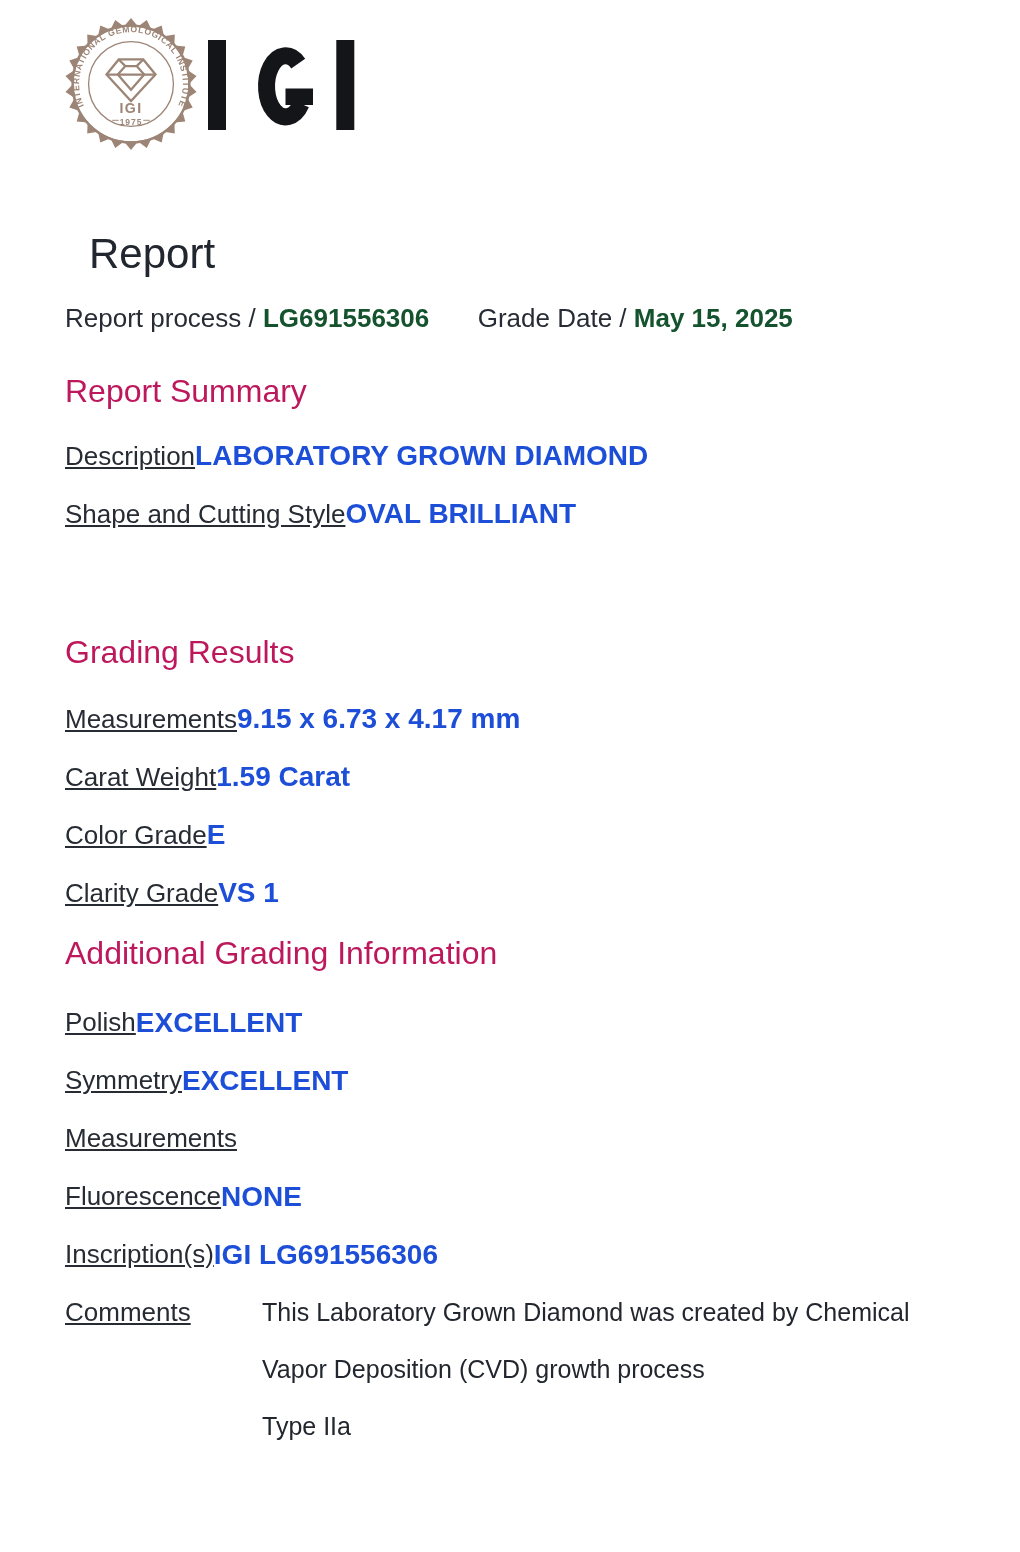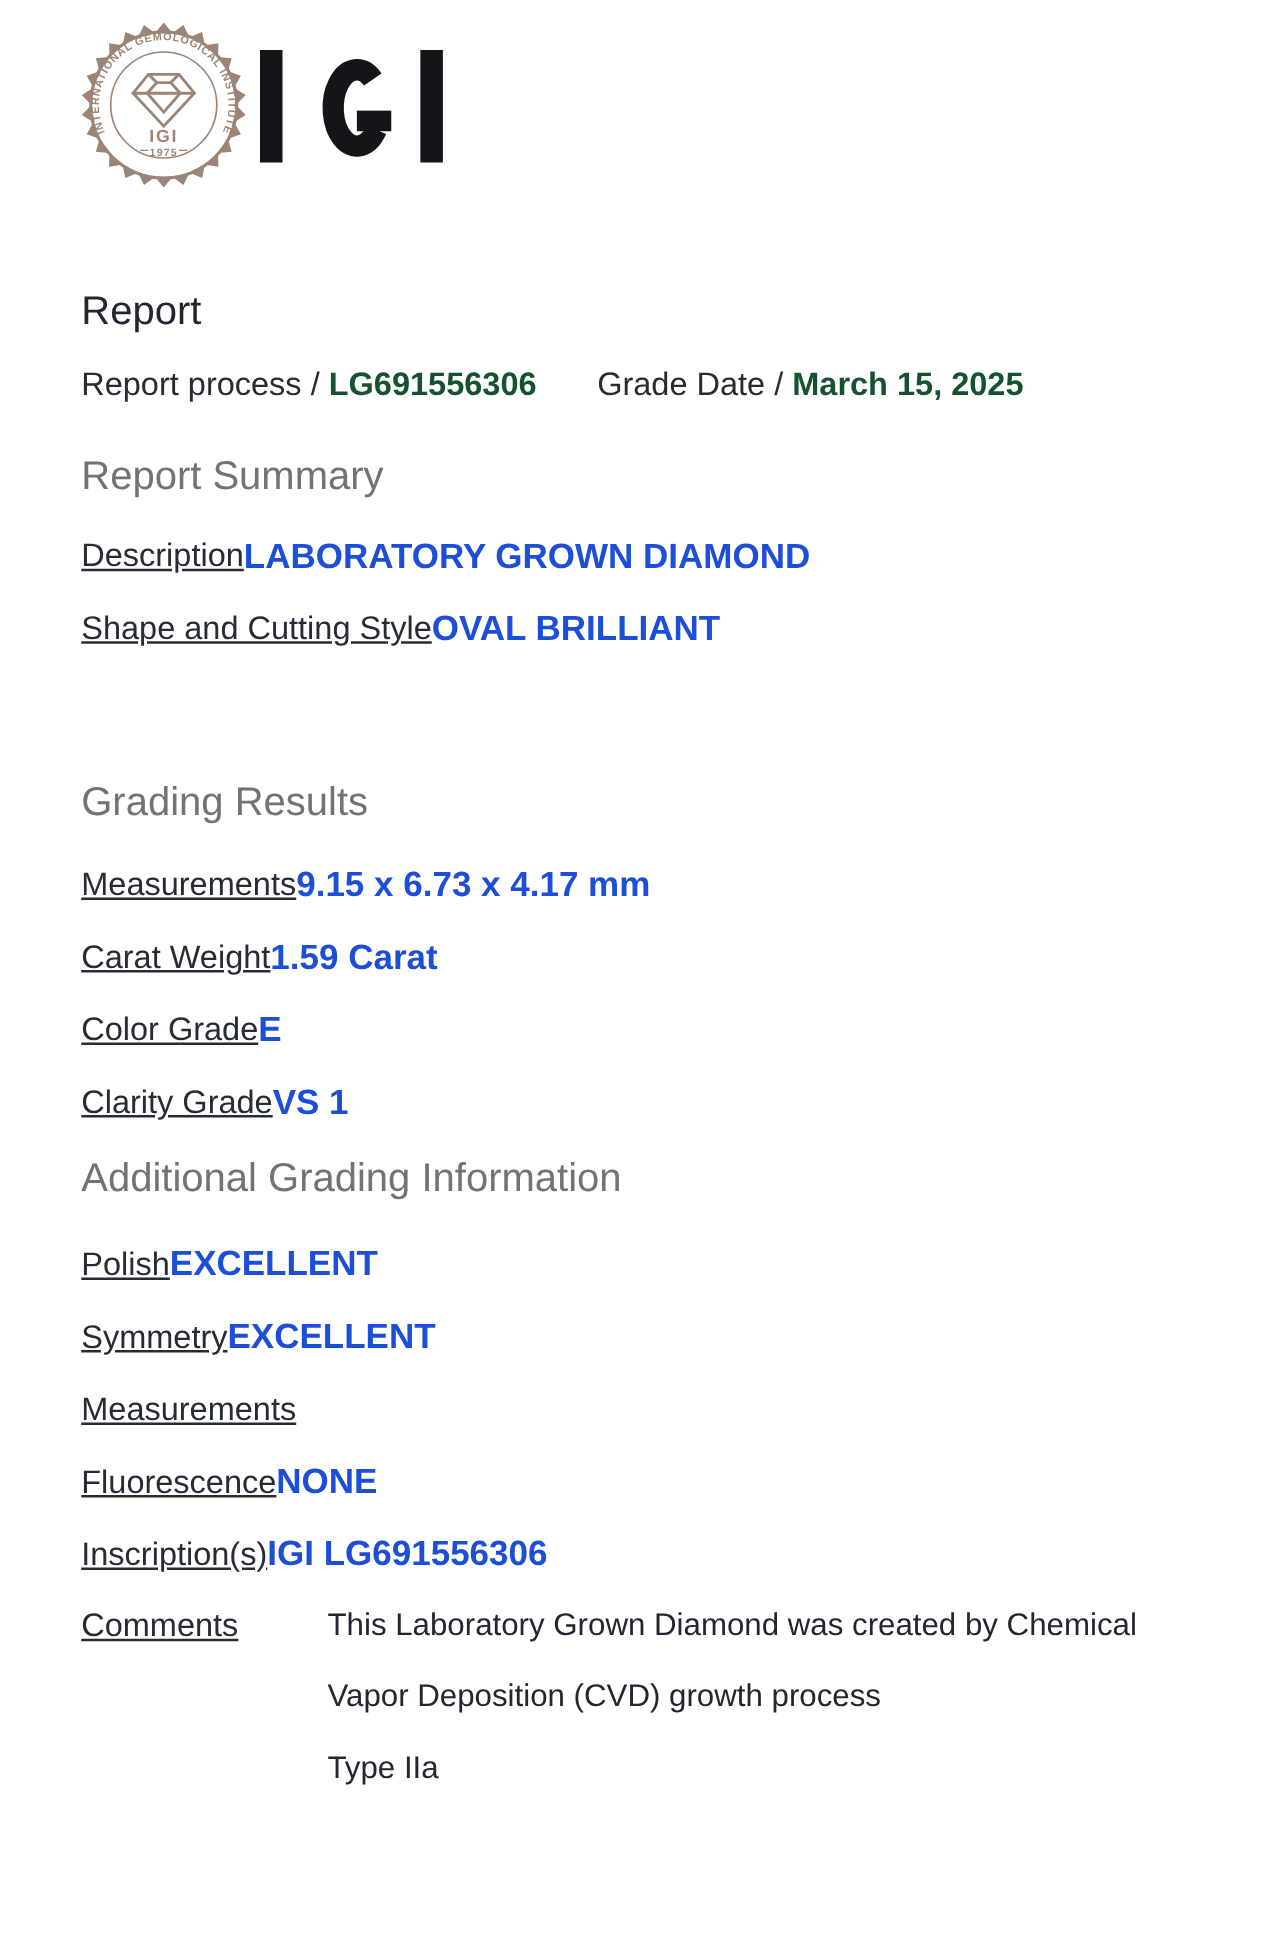--- a/index.html
+++ b/index.html
@@ -12,27 +12,27 @@
 
   
   .brand-row { display: flex; align-items: center; height: 132px; }
   .seal-svg { width: 132px; height: 132px; display: block; color: #9c8576; }
   .wordmark-svg { width: 147px; height: 91px; display: block; margin-left: 11px; margin-top: 2px; color: #141519; }
   .seal-ring-text { font-family: "Liberation Sans", sans-serif; font-size: 9.2px; font-weight: 700; letter-spacing: 0.7px; fill: currentColor; }
   .seal-monogram { font-family: "Liberation Sans", sans-serif; font-size: 15px; font-weight: 700; letter-spacing: 1.5px; fill: currentColor; }
   .seal-year { font-family: "Liberation Sans", sans-serif; font-size: 9px; font-weight: 700; letter-spacing: 1px; fill: currentColor; }
 
   
-  .report-title { margin-top: 80px; font-size: 32px; font-weight: 500; line-height: 1.15; color: #22262e; }
+  .report-title { margin-top: 80px; font-size: 42px; font-weight: 500; line-height: 1.15; color: #22262e; margin-left: 24px; }
   .report-meta { margin-top: 24px; font-size: 26px; line-height: 1.3; color: #272c34; }
   .report-meta .bold { font-weight: 700; color: #14532d; }
   .report-meta .meta-gap { display: inline-block; width: 34px; }
 
   
-  .section-heading { font-size: 32px; font-weight: 500; line-height: 1.35; color: #737373; }
+  .section-heading { font-size: 32px; font-weight: 500; line-height: 1.35; color: #be185d; }
   .h-summary { margin-top: 34px; }
   .h-grading { margin-top: 88px; }
   .h-additional { margin-top: 10px; }
   .rows { display: block; }
   .rows-summary { margin-top: 14px; }
   .rows-grading { margin-top: 16px; }
   .rows-additional { margin-top: 18px; }
 
   .kv-row { display: flex; align-items: center; min-height: 58px; }
   .kv-label { font-size: 26px; font-weight: 400; color: #272c34; white-space: nowrap; text-decoration: underline; }
@@ -79,21 +79,21 @@
     </svg>
   </div>
 
   <div class="report-title">Report</div>
 
   <div class="report-meta">
     <span>Report process /</span>
     <span class="bold">LG691556306</span>
     <span class="meta-gap"></span>
     <span>Grade Date /</span>
-    <span class="bold">March 15, 2025</span>
+    <span class="bold">May 15, 2025</span>
   </div>
 
   <div class="section-heading h-summary">Report Summary</div>
   <div class="rows rows-summary">
     <div class="kv-row">
       <div class="kv-label">Description</div>
       <div class="kv-value">LABORATORY GROWN DIAMOND</div>
     </div>
     <div class="kv-row">
       <div class="kv-label">Shape and Cutting Style</div>

